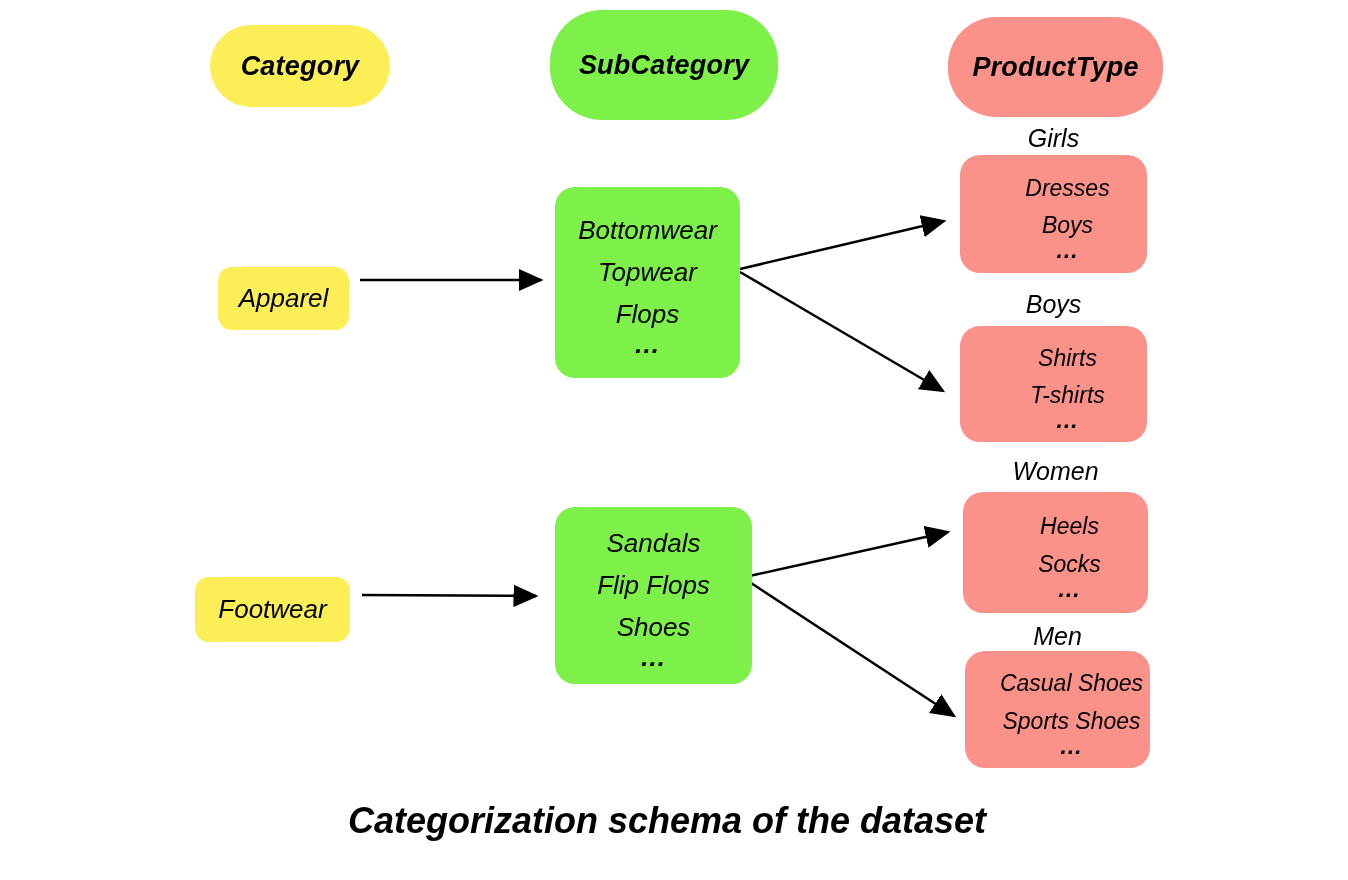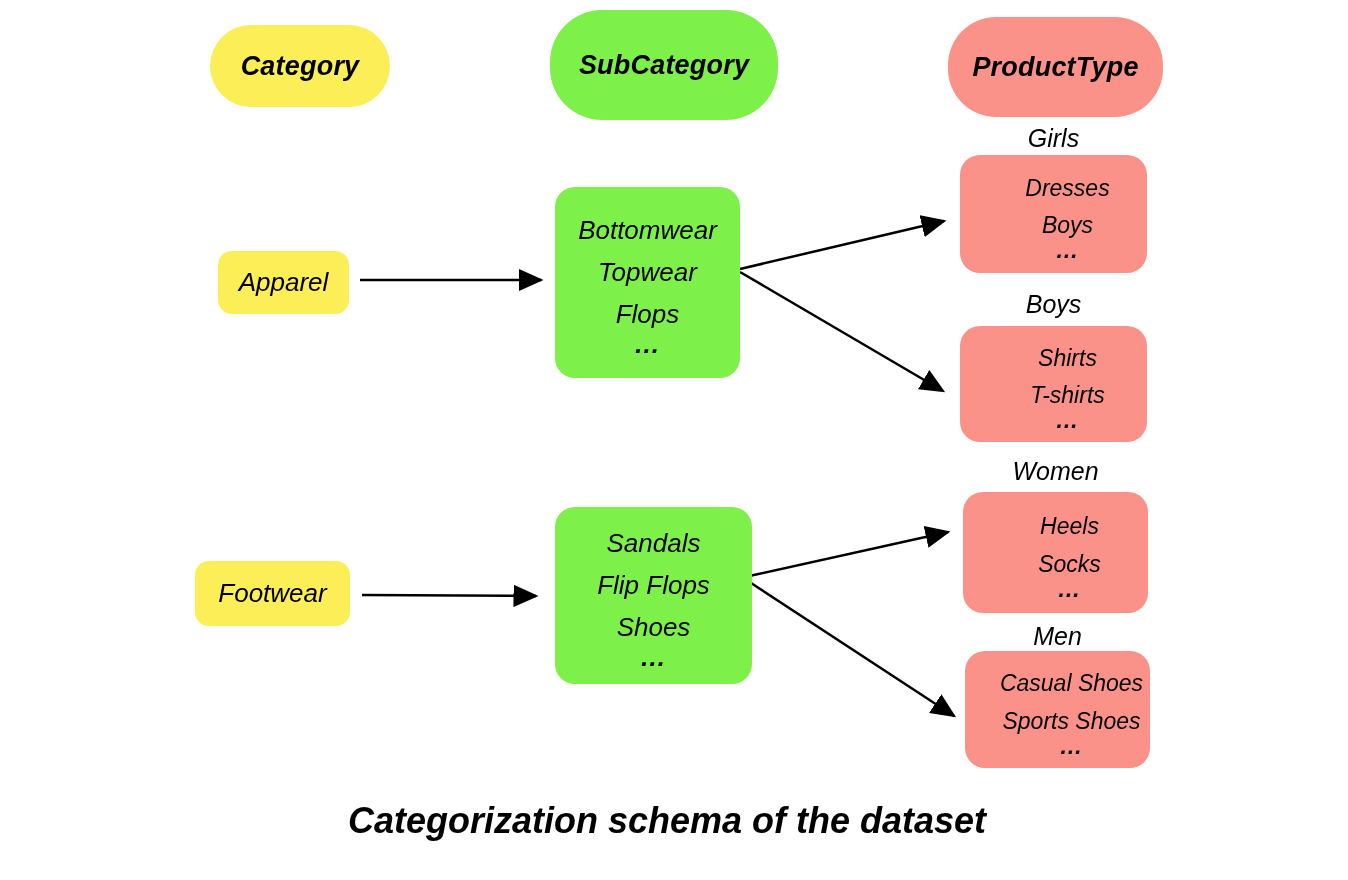--- a/index.html
+++ b/index.html
@@ -28,20 +28,21 @@
   .pill.prod { background: #FB9289; }
 
   
   .node-yellow {
     background: #FBEE56;
     border-radius: 14px;
     display: flex;
     align-items: center;
     justify-content: center;
     font-size: 26px;
+    margin-top: 16px;
   }
 
   
   .node-green {
     background: #7DF04A;
     border-radius: 20px;
     display: flex;
     flex-direction: column;
     align-items: center;
     justify-content: center;

